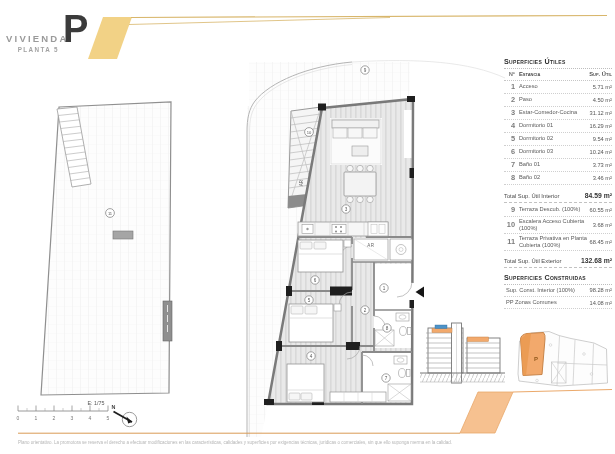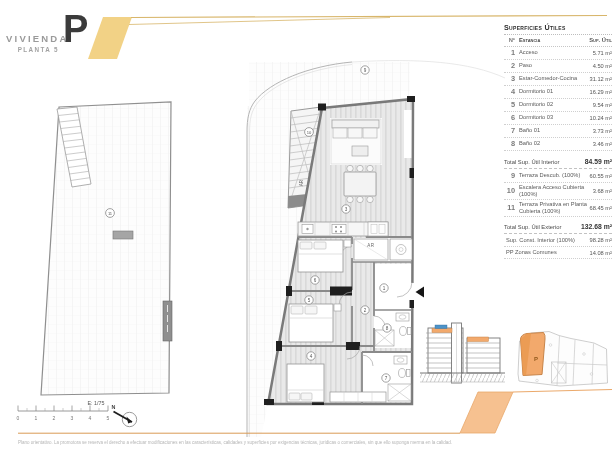--- a/index.html
+++ b/index.html
@@ -11,21 +11,21 @@
   
   .brand-block{position:absolute;left:6px;top:33px;width:53px;text-align:right;}
   .brand{font-size:9.5px;font-weight:bold;letter-spacing:2.2px;color:#9a9a9a;}
   .floor{font-size:6.3px;font-weight:bold;letter-spacing:1.4px;color:#a2a2a2;margin-top:2px;}
   .unit-letter{position:absolute;left:63px;top:10px;font-size:38px;font-weight:800;
                color:#3b3b3b;line-height:1;}
 
   
   .panel{position:absolute;left:504px;top:23px;width:108px;}
   .panel-title{font-size:7.2px;font-weight:bold;color:#2d2d2d;font-variant:small-caps;
-               letter-spacing:.3px;padding-bottom:2px;border-bottom:1px dotted #bdbdbd;}
+               letter-spacing:.3px;padding-bottom:2px;border-bottom:1px dotted #bdbdbd;margin-top:34px;}
   .thead{display:flex;font-size:5.8px;font-weight:bold;color:#474747;font-variant:small-caps;
          padding:2px 0;border-bottom:1px dotted #c6c6c6;}
   .trow{display:flex;align-items:center;font-size:5.7px;color:#5a5a5a;
         border-bottom:1px dotted #cfcfcf;padding:1.5px 0;min-height:8.2px;}
   .tnum{width:11px;font-size:7.4px;font-weight:bold;color:#7c7c7c;text-align:right;
         padding-right:4px;flex:none;}
   .tlabel{flex:1;padding-right:2px;line-height:1.15;}
   .tval{flex:none;text-align:right;color:#555;white-space:nowrap;}
   .total-row{display:flex;justify-content:space-between;align-items:flex-end;
              font-size:5.8px;color:#4a4a4a;border-bottom:1px dashed #c2c2c2;
@@ -400,20 +400,21 @@
         <span class="tnum">11</span>
         <span class="tlabel">Terraza Privativa en Planta Cubierta (100%)</span>
         <span class="tval">68.45 m²</span>
       </div>
 
     <div class="total-row" style="margin-top:3px">
       <span>Total Sup. Útil Exterior</span>
       <span class="tv">132.68 m²</span>
     </div>
 
+    <div class="panel-title built-title">Superficies Construidas</div>
     <div class="trow">
         <span class="tlabel" style="padding-left:2px">Sup. Const. Interior (100%)</span>
         <span class="tval">98.28 m²</span>
       </div>
     <div class="trow">
         <span class="tlabel" style="padding-left:2px">PP Zonas Comunes</span>
         <span class="tval">14.08 m²</span>
       </div>
 
   </div>

